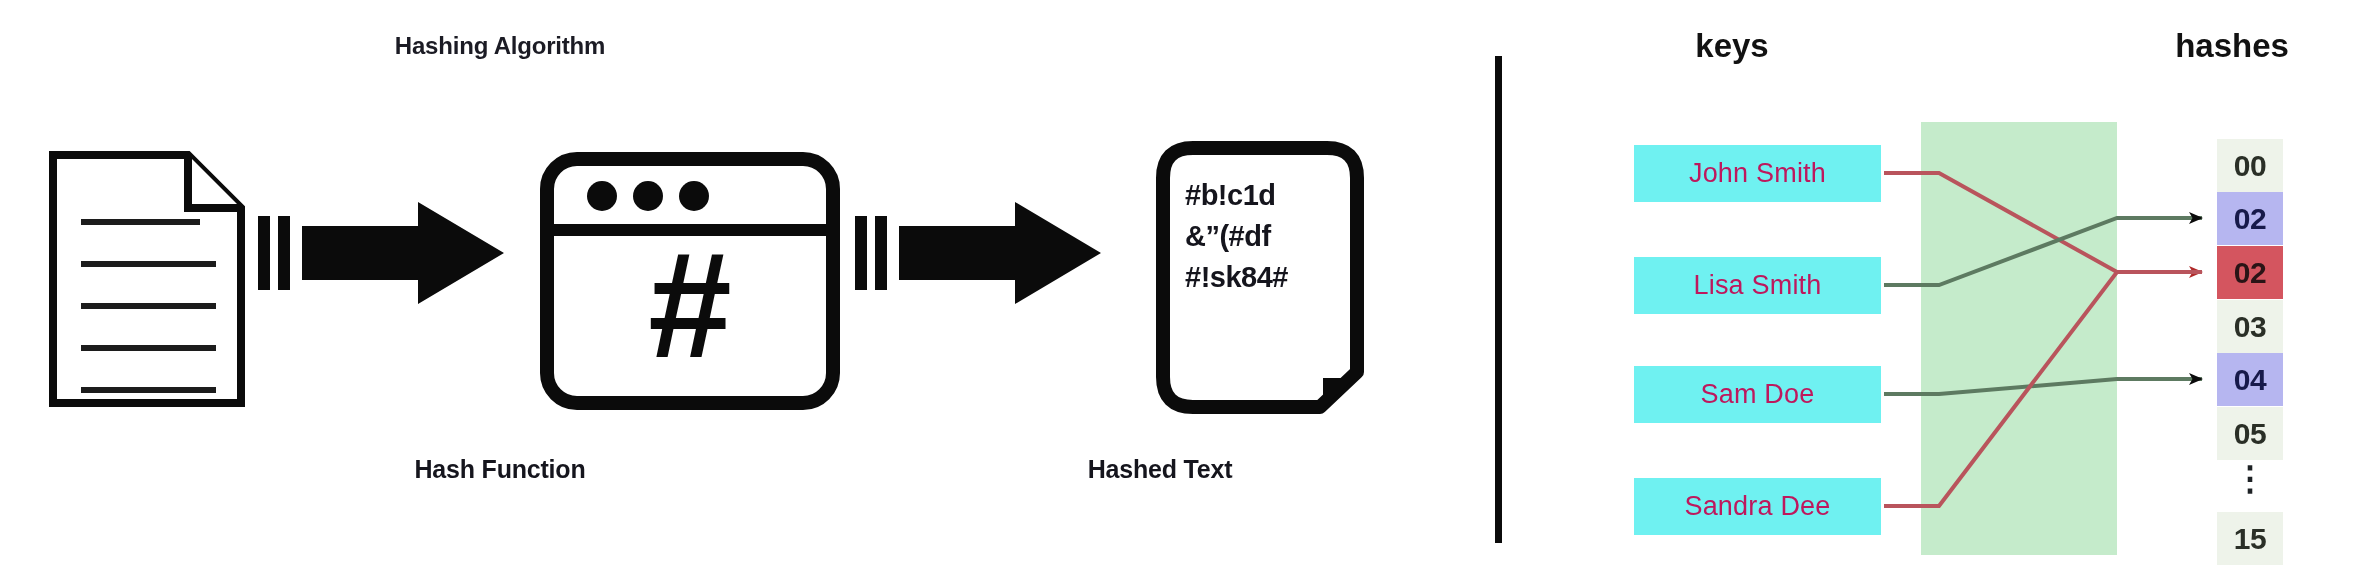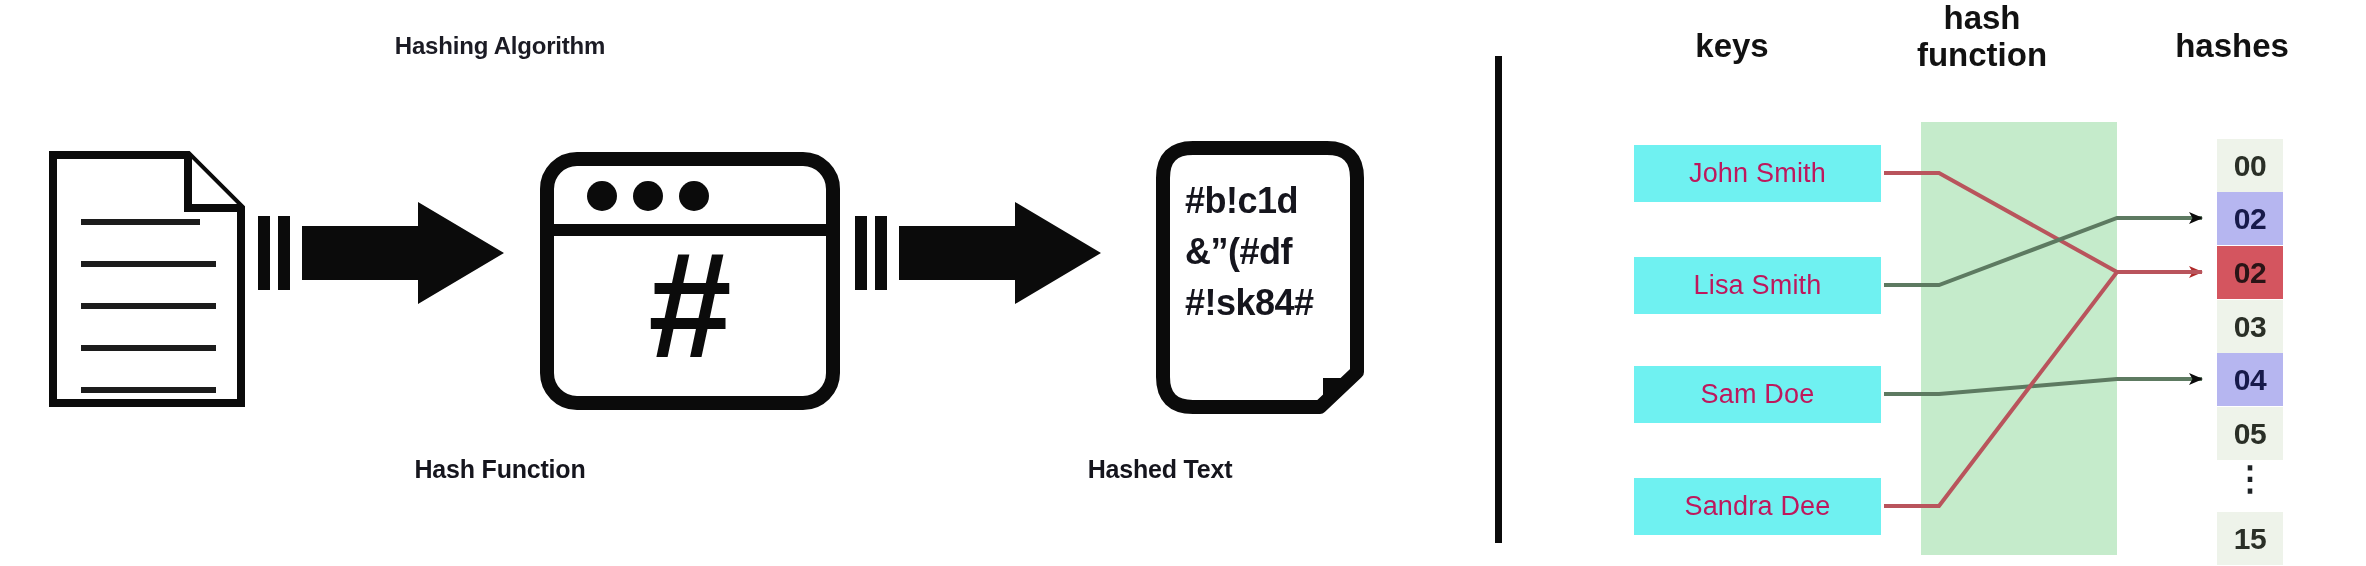--- a/index.html
+++ b/index.html
@@ -77,21 +77,21 @@
     left: 1155px;
     top: 140px;
     width: 210px;
     height: 275px;
   }
   .hashed-lines {
     position: absolute;
     left: 1185px;
     top: 175px;
     width: 160px;
-    font-size: 36px;
+    font-size: 29px;
     font-weight: bold;
     color: #15151d;
     line-height: 1.42;
     font-family: "Liberation Sans", sans-serif;
     letter-spacing: -0.5px;
   }
   .hashed-lines div { white-space: nowrap; }
 
   
   #divider {
@@ -255,24 +255,20 @@
     <div class="stage-caption" id="caption-hashed">Hashed Text</div>
     <div class="stage-caption" id="caption-hash">Hash Function</div>
   </div>
 
   <div id="divider"></div>
 
   <div id="right-panel">
 
     <div class="col-header" id="header-keys">keys</div>
 
-    <div class="col-header" id="header-function">
-      <div>hash</div>
-      <div>function</div>
-    </div>
 
     <div class="col-header" id="header-hashes">hashes</div>
 
     <div id="hash-function-band"></div>
 
     <svg id="link-svg">
       <defs>
         <marker id="ah-dark" markerWidth="14" markerHeight="12" refX="13" refY="6" orient="auto" markerUnits="userSpaceOnUse">
           <path d="M0,0 L14,6 L0,12 L3.5,6 Z" fill="#0b0b0b"></path>
         </marker>

